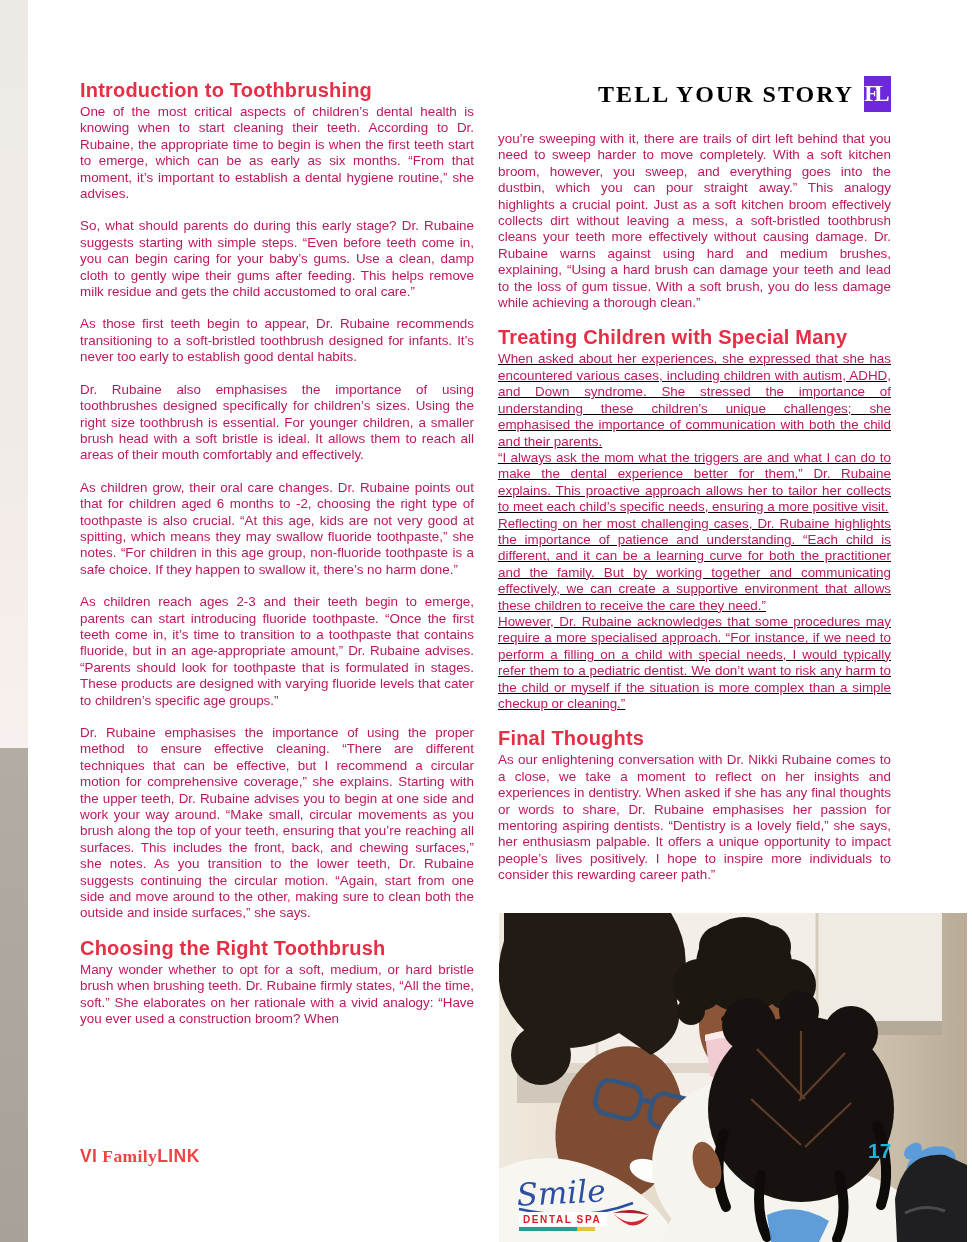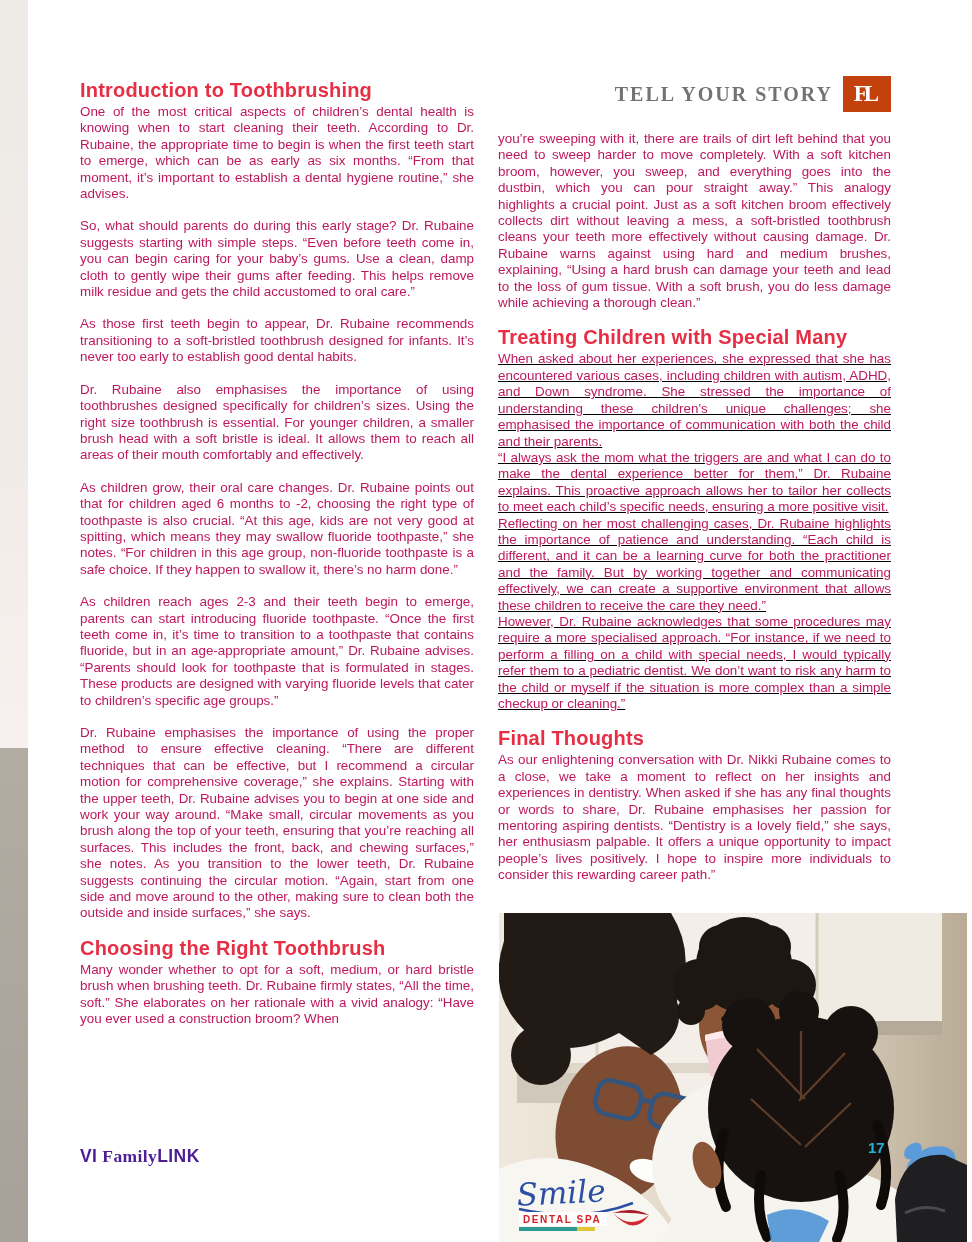--- a/index.html
+++ b/index.html
@@ -8,40 +8,40 @@
     font-family:"Liberation Sans", sans-serif;overflow:hidden;
   }
   .page{position:absolute;inset:0;background:#ffffff;overflow:hidden;}
   .edge-strip-top{position:absolute;left:0;top:0;width:28px;height:748px;
     background:linear-gradient(180deg,#edeae6 0%,#f1ebe8 60%,#f8f0ee 100%);}
   .edge-strip-bottom{position:absolute;left:0;top:748px;width:28px;height:494px;
     background:linear-gradient(180deg,#b2aca3 0%,#a7a199 100%);}
   .col-left{position:absolute;left:80px;top:80px;width:394px;}
   .col-right{position:absolute;left:498px;top:76px;width:393px;}
   .masthead{display:flex;justify-content:flex-end;align-items:center;gap:10px;height:36px;margin-bottom:19px;}
-  .tagline{font-family:"Liberation Serif", serif;font-size:20px;letter-spacing:2px;
-    color:#737373;font-weight:600;}
-  .fl-badge{width:48px;height:36px;background:#c2410c;color:#ffffff;
+  .tagline{font-family:"Liberation Serif", serif;font-size:24px;letter-spacing:2px;
+    color:#000000;font-weight:600;}
+  .fl-badge{width:27px;height:36px;background:#6d28d9;color:#ffffff;
     font-family:"Liberation Serif", serif;font-weight:bold;font-size:23px;
     display:flex;align-items:center;justify-content:center;letter-spacing:-4px;padding-right:5px;box-sizing:border-box;}
   .section-heading{color:#e62e45;font-weight:bold;font-size:20px;line-height:21px;
     margin:0 0 3px;letter-spacing:0.2px;}
   p.body-text{margin:0 0 16px;font-size:13.4px;line-height:16.4px;color:#be185d;
     text-align:justify;}
   .para-group{margin:0;}
   .para-group.tight p.body-text{margin:0;}
   .para-group.tight{margin-bottom:16px;text-decoration:underline;}
-  .footer-brand{position:absolute;left:80px;top:1146px;font-size:17.5px;color:#4c1d95;
+  .footer-brand{position:absolute;left:80px;top:1146px;font-size:17.5px;color:#ef4444;
     font-weight:bold;letter-spacing:0.4px;}
   .footer-brand .sp{margin-right:5px;}
   .footer-brand .serif{font-family:"Liberation Serif", serif;}
   .photo{position:absolute;left:499px;top:913px;width:468px;height:329px;overflow:hidden;}
   .photo svg{display:block;}
   .photo-page-num{position:absolute;left:369px;top:226px;color:#1fb3d9;font-weight:bold;
-    font-size:15px;font-family:"Liberation Sans", sans-serif;}
+    font-size:21px;font-family:"Liberation Sans", sans-serif;}
   .smile-logo{position:absolute;left:12px;top:256px;width:150px;height:68px;}
 </style>
 </head>
 <body>
 
 <div class="page">
 
   <div class="edge-strip-top"></div>
   <div class="edge-strip-bottom"></div>
 

